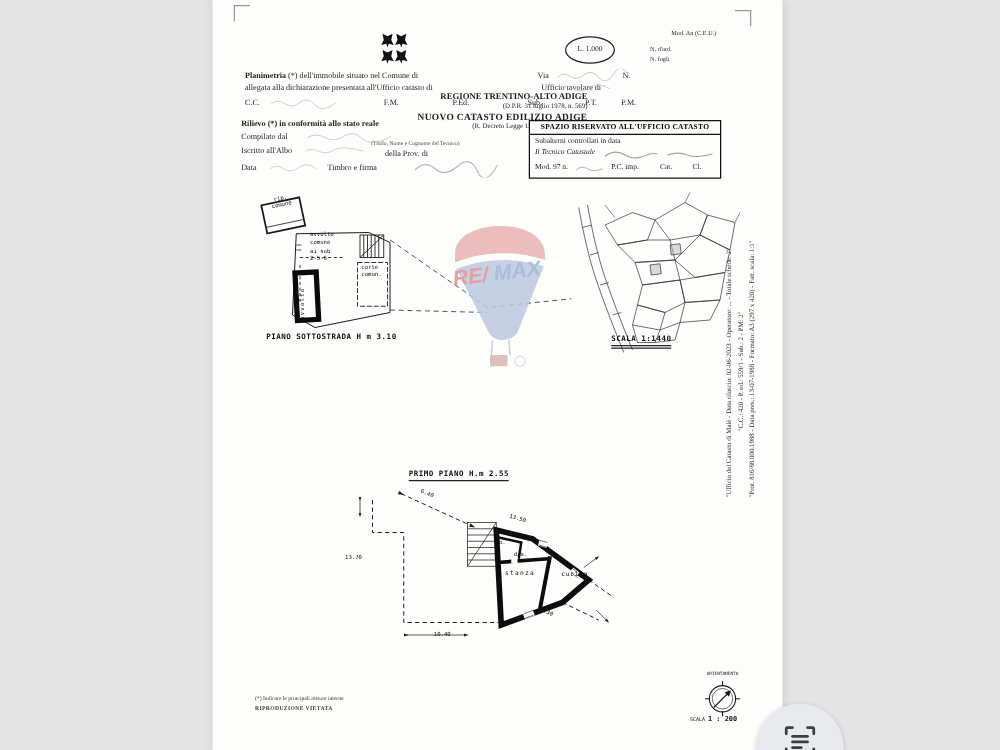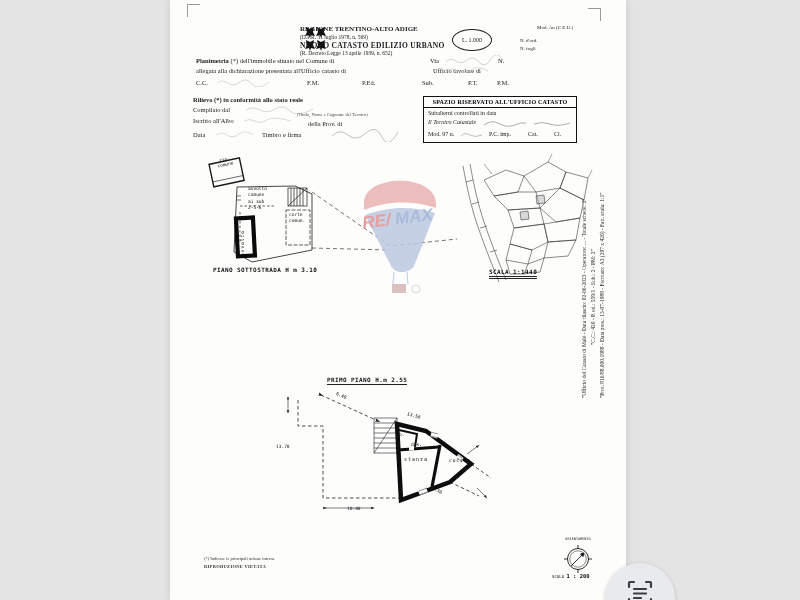--- a/index.html
+++ b/index.html
@@ -7,21 +7,21 @@
   body { font-family:"Liberation Serif", serif; }
   #canvas { position:relative; width:800px; height:600px; background:#e4e4e4; overflow:hidden; }
   .abs { position:absolute; }
   .sheet { left:170px; top:0; width:456px; height:600px; background:#fdfdfc; box-shadow:0 0 8px rgba(0,0,0,.12); }
   .cmark { width:13px; height:13px; }
   .cmark.tl { left:187px; top:4px; border-left:1px solid #9a9a9a; border-top:1px solid #9a9a9a; }
   .cmark.tr { left:588px; top:8px; border-right:1px solid #9a9a9a; border-top:1px solid #9a9a9a; }
   .t { color:#1c1c1c; font-size:6.5px; line-height:1.25; white-space:nowrap; }
   .b { font-weight:bold; }
   .tiny { font-size:4.5px; }
-  .hdrC { text-align:left; }
+  .hdrC { text-align:right;margin-top:48px; }
   .stamp-oval { left:452px; top:29px; width:40px; height:22px; border:1px solid #222; border-radius:50%;
                 display:flex; align-items:center; justify-content:center; font-size:6px; color:#222; }
   .boxcat { left:423px; top:96px; width:154px; height:47px; border:1px solid #111; background:#fdfdfc; }
   .boxcat .ttl { border-bottom:1px solid #111; text-align:center; font-weight:bold; font-size:6px; padding:2px 0 2px 0; letter-spacing:.2px; }
   .plant { font-family:"DejaVu Sans Mono", monospace; color:#111; }
   .preline { white-space:pre-line; }
   .cap { font-size:6px; letter-spacing:.4px; font-weight:bold; }
   .dim { font-size:4.5px; white-space:nowrap; }
   .vrot { transform:rotate(-90deg); transform-origin:0 0; white-space:nowrap; font-size:5.5px; color:#2a2a2a; }
   .vroom { writing-mode:vertical-rl; transform:rotate(180deg); font-size:4.5px; letter-spacing:1px; }
@@ -43,21 +43,21 @@
     <g fill="#111">
       <path d="M2,2 l4,2 l4,-2 l-1,5 l2,4 l-4,-1 l-1,3 l-1,-3 l-4,1 l2,-4 Z"></path>
       <path d="M13,2 l4,2 l4,-2 l-1,5 l2,4 l-4,-1 l-1,3 l-1,-3 l-4,1 l2,-4 Z"></path>
       <path d="M2,15 l4,2 l4,-2 l-1,5 l2,4 l-4,-1 l-1,3 l-1,-3 l-4,1 l2,-4 Z"></path>
       <path d="M13,15 l4,2 l4,-2 l-1,5 l2,4 l-4,-1 l-1,3 l-1,-3 l-4,1 l2,-4 Z"></path>
     </g>
   </svg>
   <div class="abs hdrC" style="left:300px; top:25px; width:170px;">
     <div class="t b" style="font-size:7px;">REGIONE TRENTINO-ALTO ADIGE</div>
     <div class="t" style="font-size:5.5px;">(D.P.R. 31 luglio 1978, n. 569)</div>
-    <div class="t b" style="font-size:7.5px; letter-spacing:.3px;">NUOVO CATASTO EDILIZIO URBANO</div>
+    <div class="t b" style="font-size:7.5px; letter-spacing:.3px;">NUOVO CATASTO EDILIZIO ADIGE</div>
     <div class="t" style="font-size:5.5px;">(R. Decreto Legge 13 aprile 1939, n. 652)</div>
   </div>
   <div class="abs stamp-oval">L. 1.000</div>
   <div class="abs t" style="left:537px; top:25px; font-size:5px;">Mod. An (C.E.U.)</div>
   <div class="abs t" style="left:520px; top:38px; font-size:5px;">N. d'ord.</div>
   <div class="abs t" style="left:520px; top:46px; font-size:5px;">N. fogli</div>
 
   <div class="abs t" style="left:196px; top:57px;"><span class="b">Planimetria</span><span> (*) dell'immobile situato nel Comune di</span></div>
   <div class="abs t" style="left:430px; top:57px;">Via</div>
   <div class="abs t" style="left:498px; top:57px;">N.</div>

